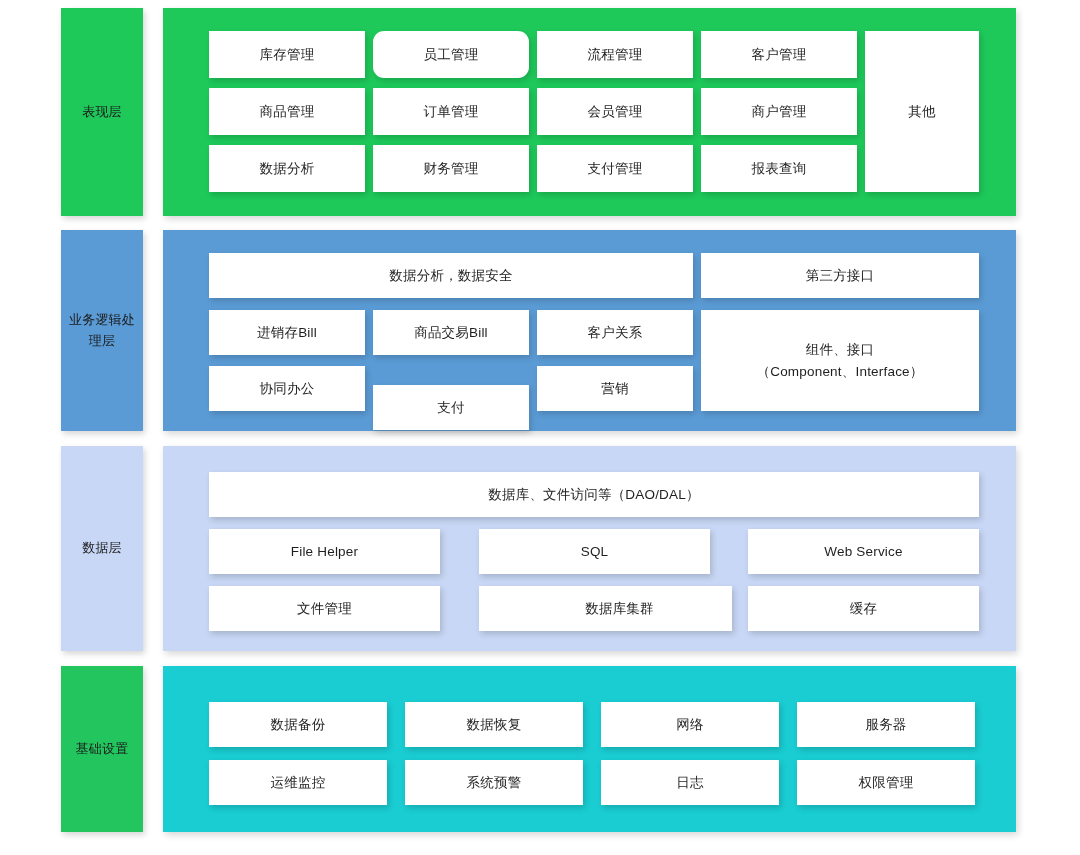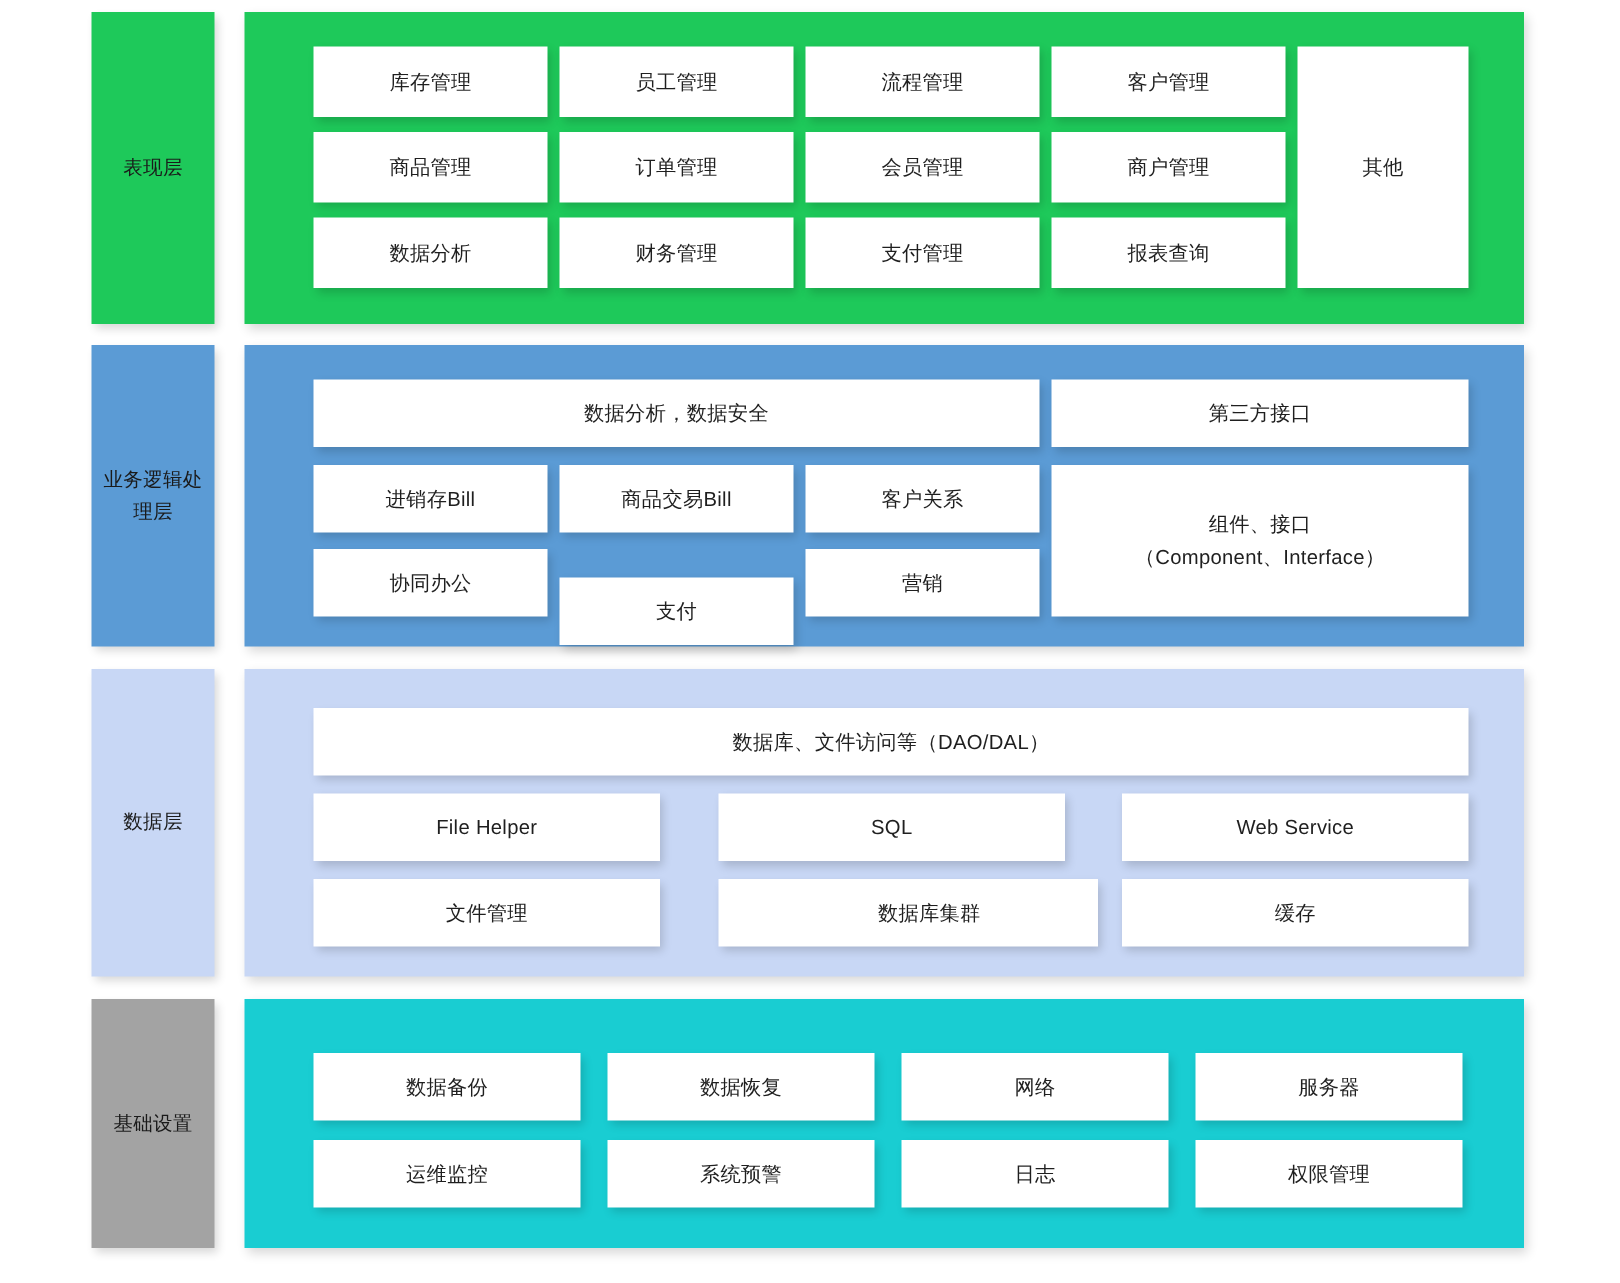--- a/index.html
+++ b/index.html
@@ -87,35 +87,35 @@
   #layer-business .layer-label { background: #5b9bd5; }
   #layer-business .layer-band  { background: #5b9bd5; }
 
   
   #layer-data { top: 446px; height: 205px; }
   #layer-data .layer-label { background: #c8d7f5; }
   #layer-data .layer-band  { background: #c8d7f5; }
 
   
   #layer-infra { top: 666px; height: 166px; }
-  #layer-infra .layer-label { background: #a3a3a3; font-family: Liberation Serif, serif; }
+  #layer-infra .layer-label { background: #22c55e; font-family: Liberation Serif, serif; }
   #layer-infra .layer-band  { background: #19cdd2; }
 </style>
 </head>
 <body>
 
 <div id="canvas">
 
   <section class="layer-row" id="layer-presentation">
     <div class="layer-label">表现层</div>
     <div class="layer-band">
       <div class="band-inner">
 
         <div class="cell" style="left:0px;  top:23px; width:156px; height:47px;">库存管理</div>
-        <div class="cell" style="left:164px; top:23px; width:156px; height:47px;">员工管理</div>
+        <div class="cell" style="left:164px; top:23px; width:156px; height:47px;border-radius:11px;">员工管理</div>
         <div class="cell" style="left:328px; top:23px; width:156px; height:47px;">流程管理</div>
         <div class="cell" style="left:492px; top:23px; width:156px; height:47px;">客户管理</div>
 
         <div class="cell" style="left:0px;  top:80px; width:156px; height:47px;">商品管理</div>
         <div class="cell" style="left:164px; top:80px; width:156px; height:47px;">订单管理</div>
         <div class="cell" style="left:328px; top:80px; width:156px; height:47px;">会员管理</div>
         <div class="cell" style="left:492px; top:80px; width:156px; height:47px;">商户管理</div>
 
         <div class="cell" style="left:0px;  top:137px; width:156px; height:47px;">数据分析</div>
         <div class="cell" style="left:164px; top:137px; width:156px; height:47px;">财务管理</div>

